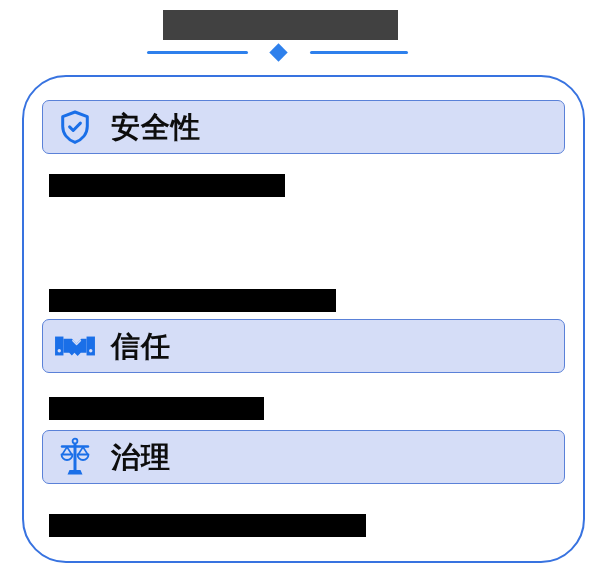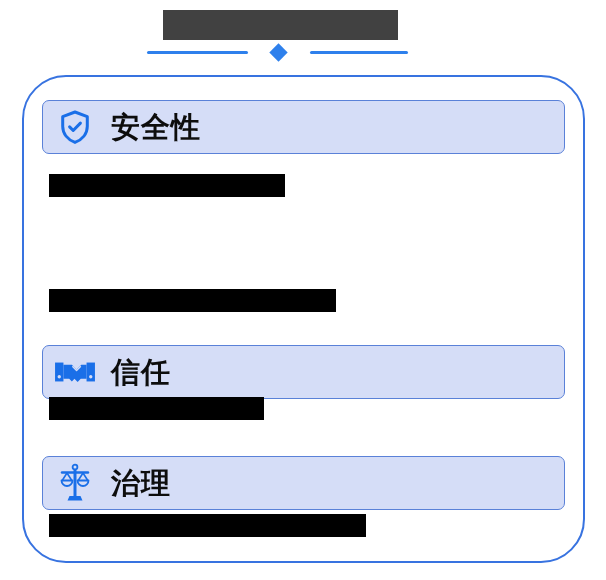--- a/index.html
+++ b/index.html
@@ -31,21 +31,21 @@
     padding-left:44px;
   }
 
   
   .section-bar{
     position:absolute;left:18px;width:523px;height:54px;
     background:#d5ddf7;border:1.5px solid #5a81d8;border-radius:7px;
     box-sizing:border-box;display:flex;align-items:center;
     padding-left:11px;gap:15px;
   }
-  .pos-bar-1{top:23px}.pos-bar-2{top:135px}.pos-bar-3{top:268px}.pos-bar-4{top:379px}
+  .pos-bar-1{top:23px}.pos-bar-2{top:135px}.pos-bar-3{top:242px}.pos-bar-4{top:353px}
 
   .icon-box{
     width:42px;height:42px;display:flex;align-items:center;justify-content:center;
     flex:0 0 auto;
   }
   .section-label{
     font-size:29px;font-weight:600;color:#0d0d0d;letter-spacing:1px;
     white-space:nowrap;line-height:1;
   }
 

